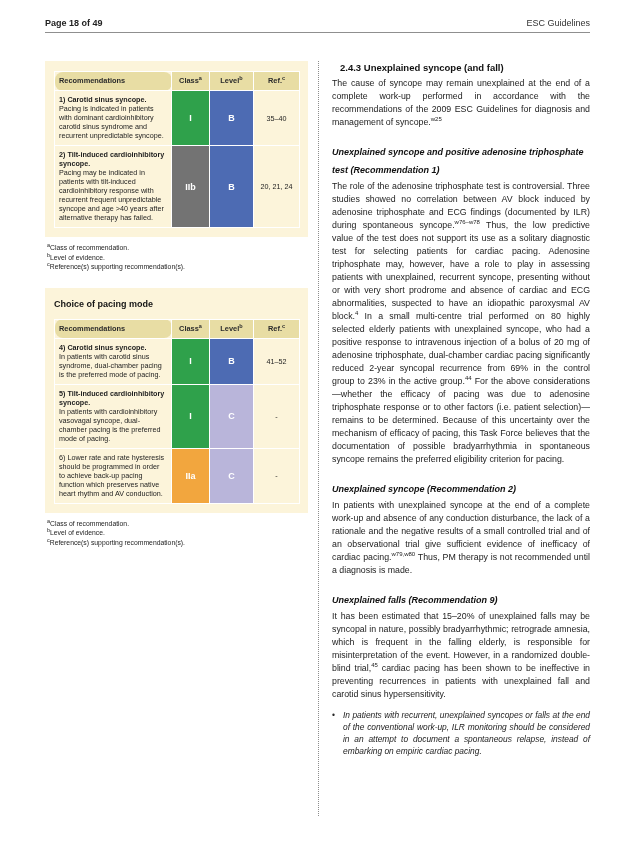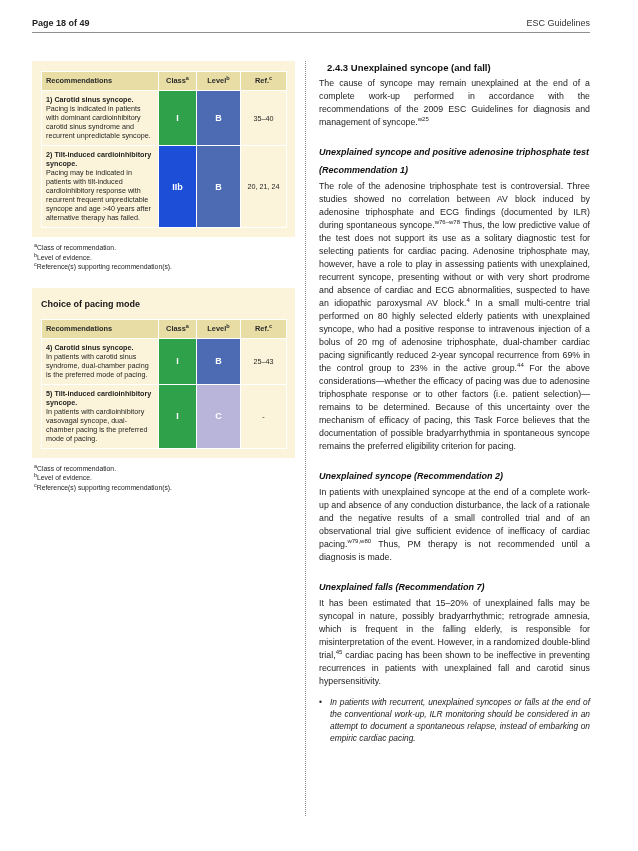--- a/index.html
+++ b/index.html
@@ -1,20 +1,20 @@
 <!DOCTYPE html>
 <html><head>
 <meta charset="utf-8">
 <style>
   * { margin:0; padding:0; box-sizing:border-box; }
   html,body { background:#ffffff; }
   body { font-family:"Liberation Sans", sans-serif; color:#262626; }
 
   .page { width:638px; height:851px; background:#fff; position:relative;
-          padding:18px 48px 0 32px; overflow:hidden; }
+          padding:18px 48px 0 45px; overflow:hidden; }
 
   
   .page-header { display:flex; justify-content:space-between; align-items:flex-end;
                  padding-bottom:4px; border-bottom:1px solid #8f8f8f; font-size:9px; }
   .ph-left { font-weight:bold; color:#222; }
   .ph-right { color:#333; }
 
   .content { display:flex; margin-top:28px; min-height:755px; }
   .col-left { width:263px; flex:none; }
   .col-right { flex:1; margin-left:10px; border-left:1px dotted #8c8c8c; padding-left:13px; }
@@ -24,21 +24,21 @@
   .box-title { font-size:9px; font-weight:bold; line-height:12px; color:#151515; margin-bottom:9px; }
 
   .rec-table { width:100%; border-collapse:collapse; table-layout:fixed; }
   .rec-table col.c-rec { width:117px; }
   .rec-table col.c-class { width:38px; }
   .rec-table col.c-level { width:44px; }
   .rec-table col.c-ref { width:46px; }
   .rec-table th, .rec-table td { border:1px solid #ffffff; vertical-align:middle; }
   .rec-table th { background:#e8dda4; font-size:7.4px; font-weight:bold; color:#2b2b2b;
                   padding:5px 3px; text-align:center; line-height:8px; }
-  .rec-table th.th-rec { text-align:left; padding-left:4px; }
+  .rec-table th.th-rec { text-align:left; padding-left:4px;border-radius:8px; }
   .rec-table th sup, .footnotes sup { font-size:5.5px; vertical-align:super; line-height:0; }
 
   .td-rec { background:#fcf4da; padding:4px 4px 5px 4px; font-size:7.2px; line-height:9px;
             vertical-align:top; color:#1d1d1d; }
   .rec-title { display:block; font-weight:bold; }
   .rec-body { display:block; }
   .td-class, .td-level { color:#ffffff; font-weight:bold; font-size:9px; text-align:center; }
   .td-ref { background:#fcf4da; font-size:7.2px; text-align:center; color:#1d1d1d; }
 
   .footnotes { margin:6px 0 16px 2px; font-size:6.8px; line-height:9.5px; color:#1d1d1d; }
@@ -91,21 +91,21 @@
               </td>
               <td class="td-class" style="background-color: rgb(47, 161, 75);">I</td>
               <td class="td-level" style="background-color: rgb(77, 107, 179);">B</td>
               <td class="td-ref">35–40</td>
             </tr>
             <tr>
               <td class="td-rec">
                 <span class="rec-title">2) Tilt-induced cardioinhibitory syncope.</span>
                 <span class="rec-body">Pacing may be indicated in patients with tilt-induced cardioinhibitory response with recurrent frequent unpredictable syncope and age &gt;40 years after alternative therapy has failed.</span>
               </td>
-              <td class="td-class" style="background-color: #1d4ed8;">IIb</td>
+              <td class="td-class" style="background-color: #737373;">IIb</td>
               <td class="td-level" style="background-color: rgb(77, 107, 179);">B</td>
               <td class="td-ref">20, 21, 24</td>
             </tr>
           </tbody>
         </table>
       </section>
 
       <div class="footnotes">
         <div class="fn"><sup>a</sup><span>Class of recommendation.</span></div>
         <div class="fn"><sup>b</sup><span>Level of evidence.</span></div>
@@ -130,28 +130,37 @@
             </tr>
           </thead>
           <tbody>
             <tr>
               <td class="td-rec">
                 <span class="rec-title">4) Carotid sinus syncope.</span>
                 <span class="rec-body">In patients with carotid sinus syndrome, dual-chamber pacing is the preferred mode of pacing.</span>
               </td>
               <td class="td-class" style="background-color: rgb(47, 161, 75);">I</td>
               <td class="td-level" style="background-color: rgb(77, 107, 179);">B</td>
-              <td class="td-ref">25–43</td>
+              <td class="td-ref">41–52</td>
             </tr>
             <tr>
               <td class="td-rec">
                 <span class="rec-title">5) Tilt-induced cardioinhibitory syncope.</span>
                 <span class="rec-body">In patients with cardioinhibitory vasovagal syncope, dual-chamber pacing is the preferred mode of pacing.</span>
               </td>
               <td class="td-class" style="background-color: rgb(47, 161, 75);">I</td>
+              <td class="td-level" style="background-color: rgb(185, 181, 218);">C</td>
+              <td class="td-ref">-</td>
+            </tr>
+            <tr>
+              <td class="td-rec">
+                <span class="rec-title"></span>
+                <span class="rec-body">6) Lower rate and rate hysteresis should be programmed in order to achieve back-up pacing function which preserves native heart rhythm and AV conduction.</span>
+              </td>
+              <td class="td-class" style="background-color: rgb(242, 166, 62);">IIa</td>
               <td class="td-level" style="background-color: rgb(185, 181, 218);">C</td>
               <td class="td-ref">-</td>
             </tr>
           </tbody>
         </table>
       </section>
 
       <div class="footnotes">
         <div class="fn"><sup>a</sup><span>Class of recommendation.</span></div>
         <div class="fn"><sup>b</sup><span>Level of evidence.</span></div>
@@ -165,21 +174,21 @@
       <h2 class="sec-title">2.4.3 Unexplained syncope (and fall)</h2>
 
       <p class="para"><span>The cause of syncope may remain unexplained at the end of a complete work-up performed in accordance with the recommendations of the 2009 ESC Guidelines for diagnosis and management of syncope.</span><sup>w25</sup></p>
 
       <h4 class="sub-head">Unexplained syncope and positive adenosine triphosphate test (Recommendation 1)</h4>
       <p class="para"><span>The role of the adenosine triphosphate test is controversial. Three studies showed no correlation between AV block induced by adenosine triphosphate and ECG findings (documented by ILR) during spontaneous syncope.</span><sup>w76–w78</sup><span> Thus, the low predictive value of the test does not support its use as a solitary diagnostic test for selecting patients for cardiac pacing. Adenosine triphosphate may, however, have a role to play in assessing patients with unexplained, recurrent syncope, presenting without or with very short prodrome and absence of cardiac and ECG abnormalities, suspected to have an idiopathic paroxysmal AV block.</span><sup>4</sup><span> In a small multi-centre trial performed on 80 highly selected elderly patients with unexplained syncope, who had a positive response to intravenous injection of a bolus of 20 mg of adenosine triphosphate, dual-chamber cardiac pacing significantly reduced 2-year syncopal recurrence from 69% in the control group to 23% in the active group.</span><sup>44</sup><span> For the above considerations—whether the efficacy of pacing was due to adenosine triphosphate response or to other factors (i.e. patient selection)—remains to be determined. Because of this uncertainty over the mechanism of efficacy of pacing, this Task Force believes that the documentation of possible bradyarrhythmia in spontaneous syncope remains the preferred eligibility criterion for pacing.</span></p>
 
       <h4 class="sub-head">Unexplained syncope (Recommendation 2)</h4>
       <p class="para"><span>In patients with unexplained syncope at the end of a complete work-up and absence of any conduction disturbance, the lack of a rationale and the negative results of a small controlled trial and of an observational trial give sufficient evidence of inefficacy of cardiac pacing.</span><sup>w79,w80</sup><span> Thus, PM therapy is not recommended until a diagnosis is made.</span></p>
 
-      <h4 class="sub-head">Unexplained falls (Recommendation 7)</h4>
+      <h4 class="sub-head">Unexplained falls (Recommendation 9)</h4>
       <p class="para"><span>It has been estimated that 15–20% of unexplained falls may be syncopal in nature, possibly bradyarrhythmic; retrograde amnesia, which is frequent in the falling elderly, is responsible for misinterpretation of the event. However, in a randomized double-blind trial,</span><sup>45</sup><span> cardiac pacing has been shown to be ineffective in preventing recurrences in patients with unexplained fall and carotid sinus hypersensitivity.</span></p>
 
       <div class="bullet-item">
         <span class="bullet-marker">•</span>
         <p class="bullet-text">In patients with recurrent, unexplained syncopes or falls at the end of the conventional work-up, ILR monitoring should be considered in an attempt to document a spontaneous relapse, instead of embarking on empiric cardiac pacing.</p>
       </div>
 
     </div>
   </div>
 </div>

